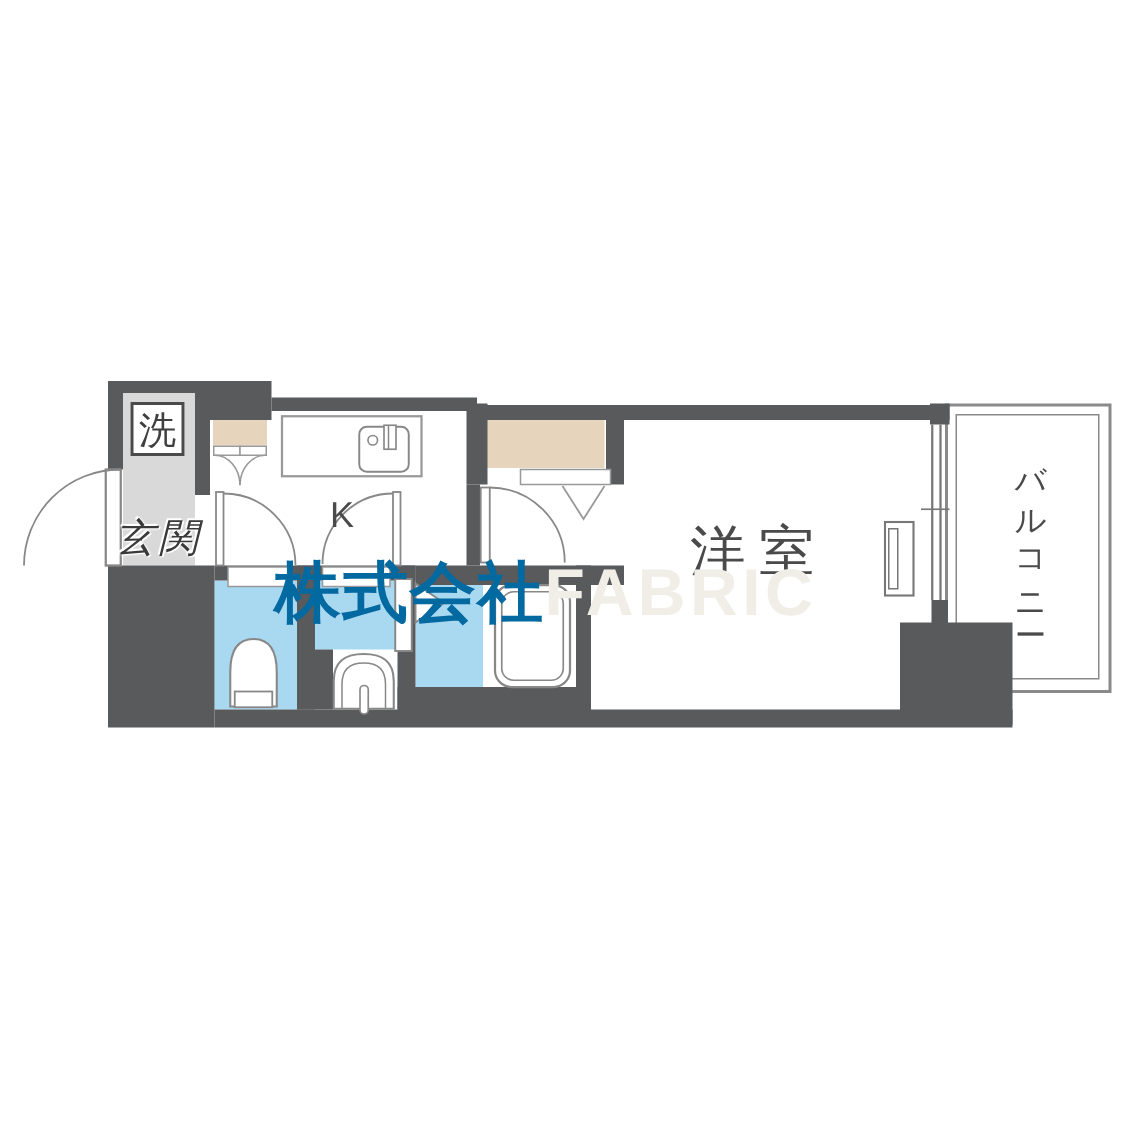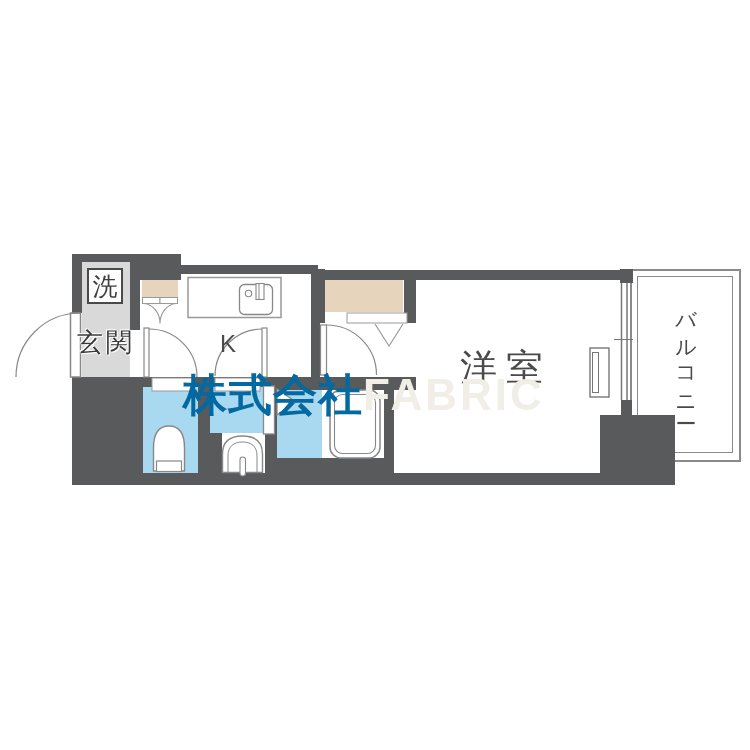--- a/index.html
+++ b/index.html
@@ -109,21 +109,21 @@
     <rect x="590" y="348" width="19" height="49" fill="#fff" stroke="#777" stroke-width="1.4"></rect>
     <rect x="592.5" y="352.5" width="6" height="40" fill="none" stroke="#777" stroke-width="1"></rect>
 
     <path d="M 621.5 283 L 621.5 400 M 627 283 L 627 400" stroke="#777" stroke-width="1.5" fill="none"></path>
     <path d="M 614 339.5 L 633 339.5" stroke="#777" stroke-width="1.1" fill="none"></path>
   </svg>
 
   <div id="laundry-box" class="abs" style="left:87px;top:268px;width:32px;height:32px;">
     <span>洗</span>
   </div>
-  <div id="entrance-label" class="label halo" style="left:77px;top:325px;">玄関</div>
+  <div id="entrance-label" class="label halo" style="left:77px;top:341px;font-style:italic;">玄関</div>
   <div id="kitchen-label" class="label" style="left:220px;top:330px;">K</div>
   <div id="room-label" class="label" style="left:460px;top:343px;">洋室</div>
   <div id="balcony-label" class="label" style="left:672px;top:296px;">バルコニー</div>
 
   <div id="watermark" class="abs" style="left:183px;top:366px;">
     <span class="wm-kanji">株式会社</span><span class="wm-brand">FABRIC</span>
   </div>
 
 </div>
 

